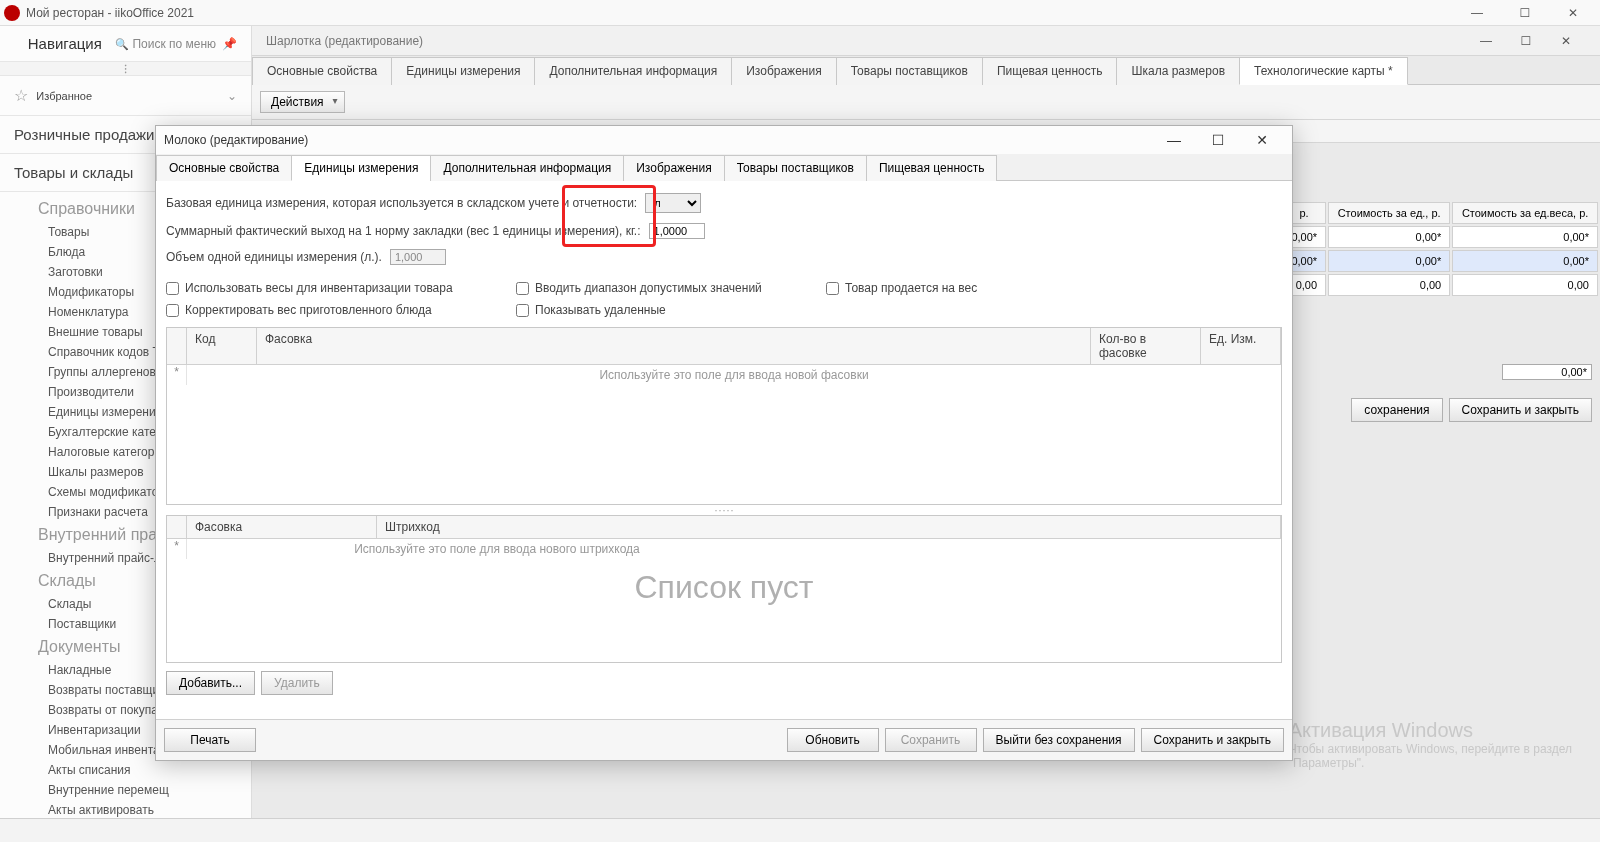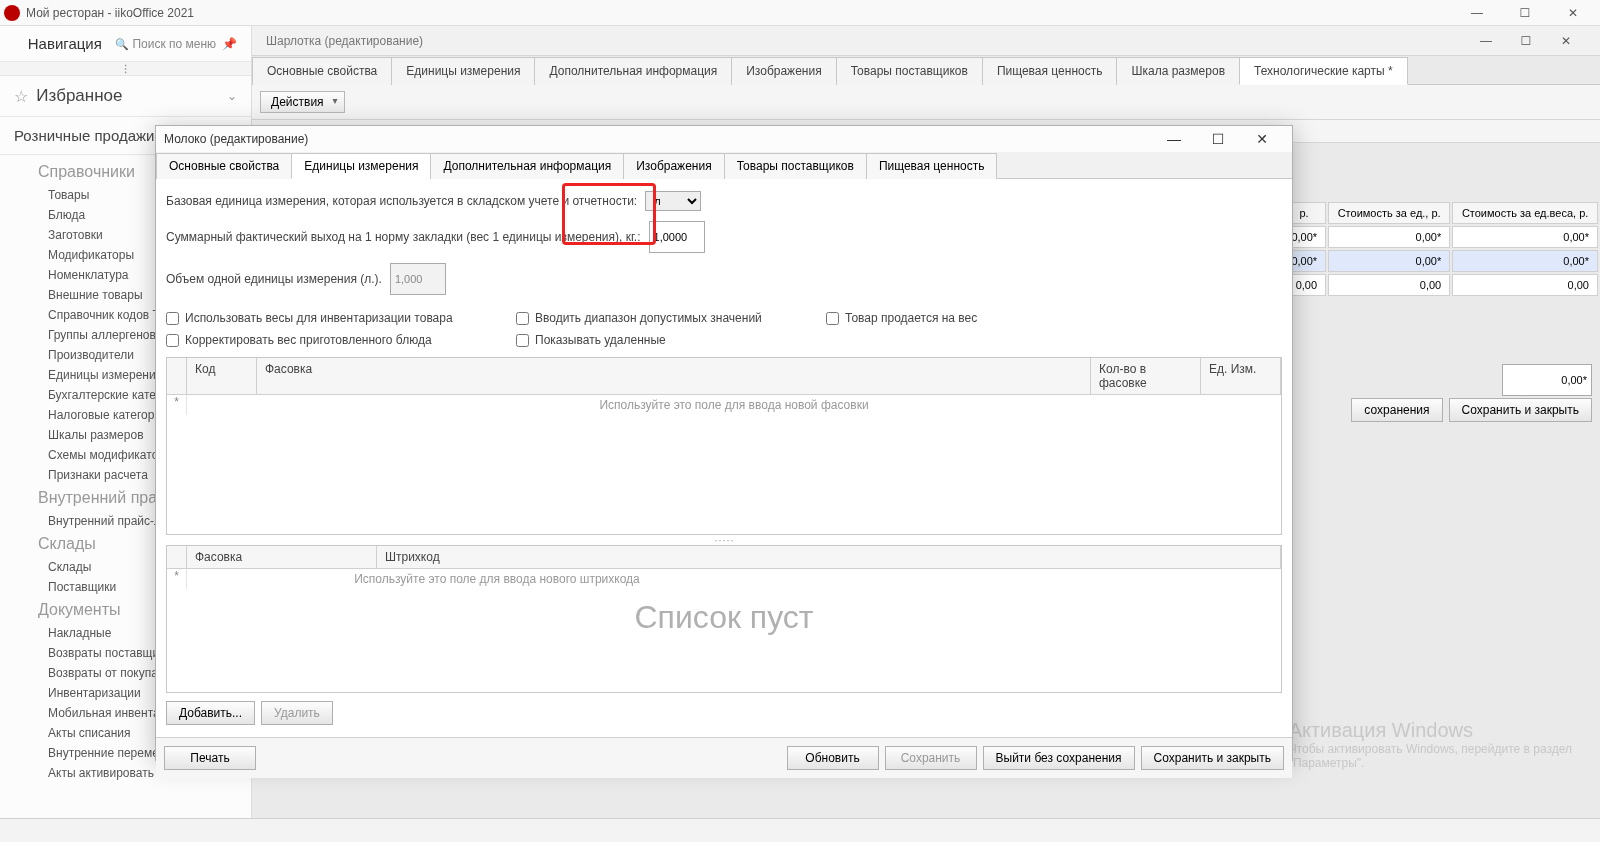--- a/index.html
+++ b/index.html
@@ -17,21 +17,21 @@
 
 
 .sidebar { width: 252px; background: #fcfcfc; border-right: 1px solid #ddd; display: flex; flex-direction: column; }
 .side-header { height: 36px; display: flex; align-items: center; padding: 0 14px; border-bottom: 1px solid #e6e6e6; }
 .side-header .nav-title { font-size: 15px; flex: 1; color: #333; text-align: center; }
 .side-header .search-menu { font-size: 11px; color: #888; cursor: pointer; }
 .side-header .pin { margin-left: 6px; color: #888; cursor: pointer; }
 .side-collapse { height: 14px; background: #f4f4f4; border-bottom: 1px solid #e6e6e6; display:flex; justify-content:center; align-items:center; color:#999; cursor:pointer; }
 .fav-panel { padding: 10px 14px; border-bottom: 1px solid #e6e6e6; display: flex; align-items: center; }
 .fav-panel .star { color: #999; font-size: 16px; margin-right: 8px; }
-.fav-panel .fav-text { flex: 1; font-size: 17px; color: #444; }
+.fav-panel .fav-text { flex: 1; font-size: 11px; color: #444; }
 .fav-panel .chev { color: #999; cursor:pointer; }
 .side-panel { padding: 10px 14px; border-bottom: 1px solid #e6e6e6; font-size: 15px; color: #444; }
 .side-tree { flex: 1; overflow-y: auto; padding: 4px 0; }
 .tree-group { padding: 4px 38px; color: #999; font-size: 16px; }
 .tree-item { padding: 3px 48px; color: #555; cursor: pointer; white-space: nowrap; overflow: hidden; }
 
 
 .content { flex: 1; background: #eaeaea; position: relative; }
 .doc-title { height: 30px; display: flex; align-items: center; padding: 0 14px; color: #777; border-bottom: 1px solid #d6d6d6; background:#f1f1f1; }
 .doc-title .dt-text { flex: 1; }
@@ -58,21 +58,21 @@
 .modal-title { height: 28px; display: flex; align-items: center; padding: 0 8px; color: #333; }
 .modal-title .mt-text { flex: 1; }
 .modal-title .mw-btn { width: 44px; height: 26px; display:flex; align-items:center; justify-content:center; cursor:pointer; color:#333; font-size:14px; }
 .modal-tabs { display: flex; border-bottom: 1px solid #c8c8c8; background:#f1f1f1; }
 .mtab { padding: 5px 12px; border: 1px solid #c8c8c8; border-bottom: none; background: #f7f7f7; margin-right:-1px; cursor:pointer; position:relative; top:1px; }
 .mtab.active { background: #fff; border-bottom: 1px solid #fff; }
 .modal-body { flex:1; padding: 12px 10px; background:#fff; display:flex; flex-direction:column; position:relative; }
 .form-row { display:flex; align-items:center; margin-bottom:10px; gap:8px; color:#444; }
 .form-row label { }
 .sel-input { border:1px solid #aaa; height:20px; font-size:11px; padding:0 4px; }
-.txt-input { border:1px solid #aaa; height:32px; font-size:11px; padding:0 4px; }
+.txt-input { border:1px solid #aaa; height:16px; font-size:11px; padding:0 4px; }
 .txt-input.ro { background:#f2f2f2; color:#888; }
 .highlight-box { position:absolute; border:3px solid #e22; border-radius:4px; pointer-events:none; }
 .chk-grid { display:grid; grid-template-columns: 350px 310px 310px; row-gap:8px; margin-top:6px; margin-bottom:10px; }
 .chk-item { display:flex; align-items:center; gap:6px; color:#444; }
 .grid-box { border:1px solid #c8c8c8; background:#fff; }
 .grid-head { display:flex; border-bottom:1px solid #d0d0d0; background:#f6f6f6; }
 .grid-col { border-right:1px solid #d0d0d0; padding:4px 8px; color:#444; }
 .grid-new-row { display:flex; }
 .grid-new-row .star { width:20px; text-align:center; color:#888; border-right:1px solid #e4e4e4; }
 .grid-new-row .placeholder { flex:1; text-align:center; color:#999; padding:3px; font-style:normal; }
@@ -111,20 +111,21 @@
       <span class="search-menu">🔍 <span>Поиск по меню</span></span>
       <span class="pin">📌</span>
     </div>
     <div class="side-collapse">⁝</div>
     <div class="fav-panel">
       <span class="star">☆</span>
       <span class="fav-text">Избранное</span>
       <span class="chev">⌄</span>
     </div>
     <div class="side-panel">Розничные продажи</div>
+    <div class="side-panel">Товары и склады</div>
     <div class="side-tree" id="side-tree">
         <div class="tree-group">Справочники</div>
         <div class="tree-item">Товары</div>
         <div class="tree-item">Блюда</div>
         <div class="tree-item">Заготовки</div>
         <div class="tree-item">Модификаторы</div>
         <div class="tree-item">Номенклатура</div>
         <div class="tree-item">Внешние товары</div>
         <div class="tree-item">Справочник кодов ТН</div>
         <div class="tree-item">Группы аллергенов</div>

